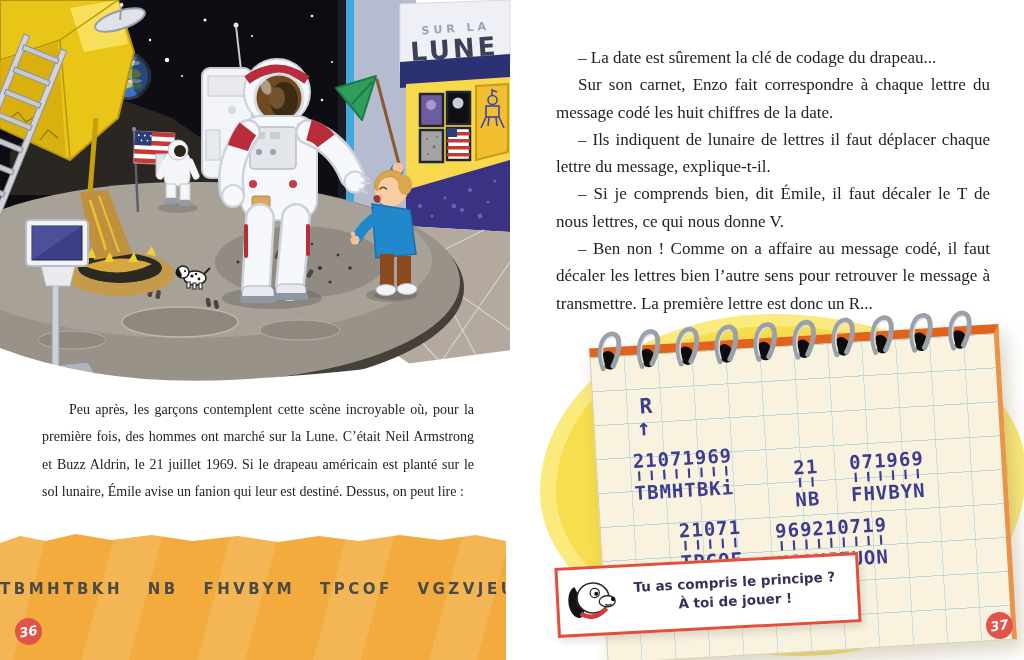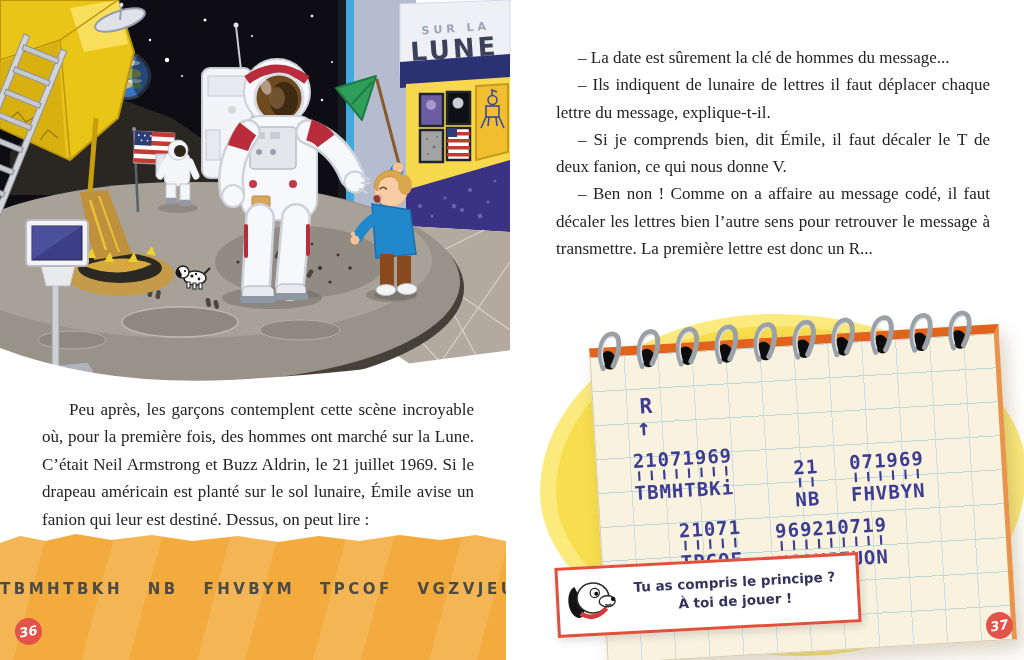--- a/index.html
+++ b/index.html
@@ -1,21 +1,21 @@
 <!DOCTYPE html>
 <html><head>
 <meta charset="utf-8">
 <style>
   html,body{margin:0;padding:0;background:#ffffff;}
   #book{position:relative;width:1024px;height:660px;background:#ffffff;overflow:hidden;
         font-family:"Liberation Serif",serif;}
   
   #illus{position:absolute;left:0;top:0;width:512px;height:392px;}
   .lp-text{position:absolute;left:42px;top:396px;width:432px;
-           font-size:17px;line-height:27.4px;color:#222;text-align:justify;}
+           font-size:14px;line-height:27.4px;color:#222;text-align:justify;}
   .lp-text p{margin:0;text-indent:27px;}
   .banner{position:absolute;left:0;top:531px;width:506px;height:129px;background:#f3ab3e;
           clip-path:polygon(0 12px,4% 5px,9% 10px,15% 3px,22% 9px,30% 4px,38% 10px,47% 5px,
                             55% 11px,63% 5px,71% 10px,79% 4px,87% 9px,94% 4px,100% 10px,
                             100% 100%,0 100%);}
   .banner::after{content:"";position:absolute;inset:0;
           background:repeating-linear-gradient(105deg,rgba(255,255,255,.12) 0 46px,rgba(255,255,255,0) 46px 112px);}
   .banner .code{position:absolute;left:0;right:14px;top:49px;text-align:center;z-index:2;
           font-family:"DejaVu Sans",sans-serif;font-weight:bold;font-size:15px;
           color:#4a4a46;letter-spacing:3.5px;word-spacing:16px;white-space:nowrap;}
@@ -377,23 +377,24 @@
   <div class="lp-text">
     <p>Peu après, les garçons contemplent cette scène incroyable où, pour la première fois, des hommes ont marché sur la Lune. C’était Neil Armstrong et Buzz Aldrin, le 21 juillet 1969. Si le drapeau américain est planté sur le sol lunaire, Émile avise un fanion qui leur est destiné. Dessus, on peut lire :</p>
   </div>
 
   <div class="banner">
     <div class="code">TBMHTBKH NB FHVBYM TPCOF VGZVJEUON</div>
   </div>
   <div class="badge" id="badge-36">36</div>
 
   <div class="rp-text">
-    <p>– La date est sûrement la clé de hommes du message...</p>
+    <p>– La date est sûrement la clé de codage du drapeau...</p>
+    <p>Sur son carnet, Enzo fait correspondre à chaque lettre du message codé les huit chiffres de la date.</p>
     <p>– Ils indiquent de lunaire de lettres il faut déplacer chaque lettre du message, explique-t-il.</p>
-    <p>– Si je comprends bien, dit Émile, il faut décaler le T de deux fanion, ce qui nous donne V.</p>
+    <p>– Si je comprends bien, dit Émile, il faut décaler le T de nous lettres, ce qui nous donne V.</p>
     <p>– Ben non ! Comme on a affaire au message codé, il faut décaler les lettres bien l’autre sens pour retrouver le message à transmettre. La première lettre est donc un R...</p>
   </div>
 
   <div class="blob" id="blob-outer"></div>
   <div class="blob" id="blob-inner"></div>
   <div class="blob" id="blob-corner"></div>
 
   <div class="notebook">
     <svg class="spiral" viewBox="0 0 394 48">
       <defs>

